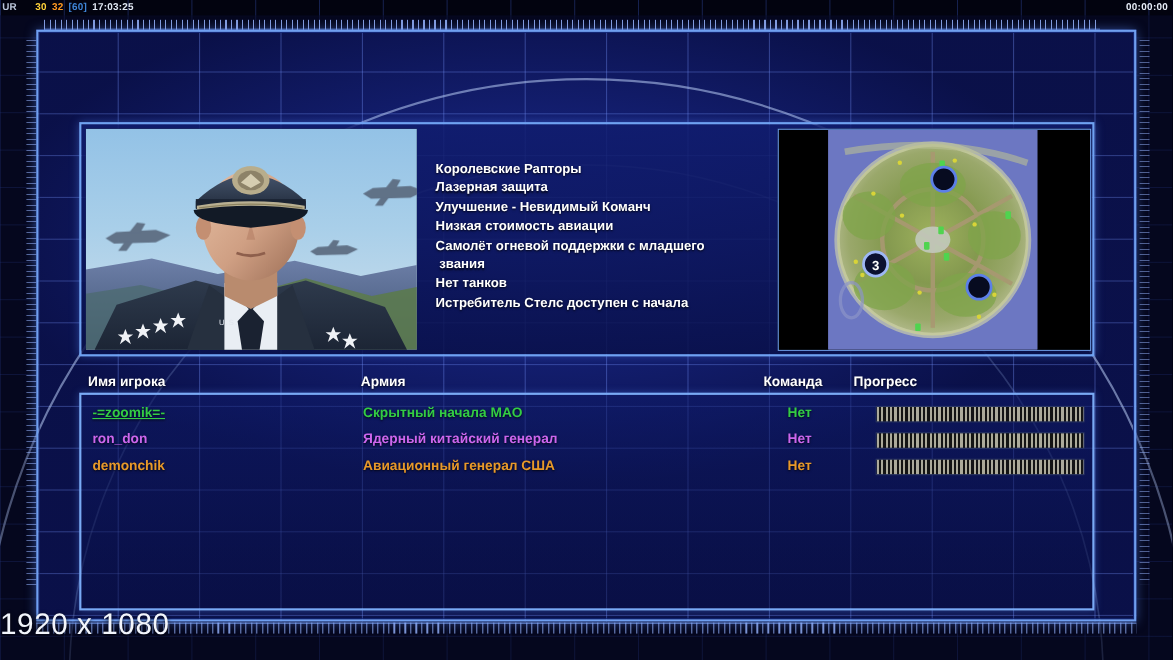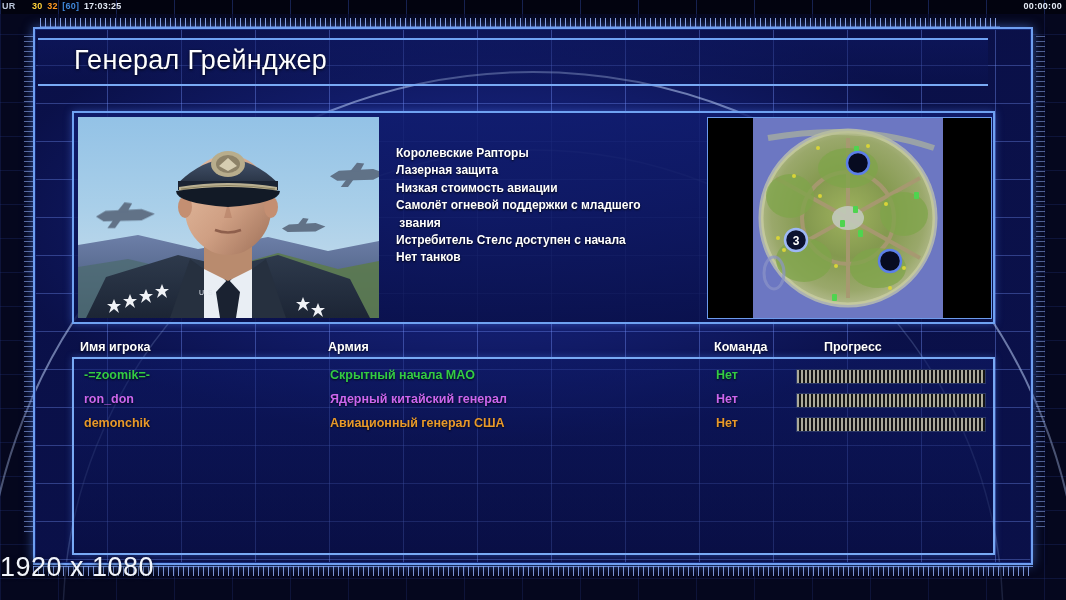--- a/index.html
+++ b/index.html
@@ -164,22 +164,22 @@
 
   
   .listhead{
     position:absolute; left:72px; top:340px; width:923px; height:18px;
     z-index:14; color:#ffffff; font-size:12.5px; font-weight:bold;
     text-shadow:0 1px 2px rgba(0,0,0,.8);
   }
   .listhead span{ position:absolute; top:0; white-space:nowrap; }
   .h-name{ left:8px; }
   .h-army{ left:256px; }
-  .h-team{ left:642px; }
-  .h-prog{ left:752px; }
+  .h-team{ left:622px; }
+  .h-prog{ left:704px; }
 
   .listbox{
     position:absolute; left:72px; top:357px; width:923px; height:198px;
     z-index:14;
     border:2px solid #79aaf5;
     background:linear-gradient(180deg, rgba(14,26,104,.55), rgba(8,14,66,.5));
     box-shadow:0 0 7px rgba(90,140,255,.35);
   }
   .prow{
     position:absolute; left:0; width:919px; height:24px;
@@ -231,23 +231,20 @@
       <circle cx="500" cy="593" r="470" fill="none" stroke="rgba(160,185,235,.22)" stroke-width="1.5"></circle>
     </svg>
     <div class="frame-border"></div>
   </div>
 
   <div class="ruler ruler-top"></div>
   <div class="ruler ruler-left"></div>
   <div class="ruler ruler-right"></div>
   <div class="ruler ruler-bottom"></div>
 
-  <div class="titlebar">
-    <div class="title-text">Генерал Грейнджер</div>
-  </div>
 
   <div class="infopanel">
 
     <div class="portrait">
       <svg width="301" height="201" viewBox="0 0 301 201">
         <defs>
           <linearGradient id="sky" x1="0" y1="0" x2="0" y2="1">
             <stop offset="0%" stop-color="#93c2e6"></stop>
             <stop offset="45%" stop-color="#a9cfe9"></stop>
             <stop offset="100%" stop-color="#cfe0ec"></stop>
@@ -343,25 +340,26 @@
           <ellipse cx="0" cy="0" rx="17" ry="13" fill="#b8ad8c"></ellipse>
           <ellipse cx="0" cy="0" rx="12" ry="9" fill="#8d8268"></ellipse>
           <path d="M-9 2 L0 -6 L9 2 L0 7 Z" fill="#d6cdb1"></path>
         </g>
       </svg>
     </div>
 
     <div class="features">
       <div>Королевские Рапторы</div>
       <div>Лазерная защита</div>
+      <div>Улучшение - Невидимый Команч</div>
       <div>Низкая стоимость авиации</div>
       <div>Самолёт огневой поддержки с младшего</div>
       <div> звания</div>
+      <div>Нет танков</div>
       <div>Истребитель Стелс доступен с начала</div>
-      <div>Нет танков</div>
     </div>
 
     <div class="minimap">
       <svg width="283" height="200" viewBox="0 0 283 200">
         <defs>
           <radialGradient id="land" cx="50%" cy="48%" r="55%">
             <stop offset="0%" stop-color="#9fb25e"></stop>
             <stop offset="45%" stop-color="#84994f"></stop>
             <stop offset="80%" stop-color="#9aa86b"></stop>
             <stop offset="100%" stop-color="#b9bf95"></stop>
@@ -434,21 +432,21 @@
   <div class="listhead">
     <span class="h-name">Имя игрока</span>
     <span class="h-army">Армия</span>
     <span class="h-team">Команда</span>
     <span class="h-prog">Прогресс</span>
   </div>
 
   <div class="listbox">
 
     <div class="prow" style="top:6px;">
-      <span class="pname" style="color: rgb(51, 204, 68);">-=zoomik=-</span>
+      <span class="pname" style="color: rgb(51, 204, 68); text-decoration: underline;">-=zoomik=-</span>
       <span class="parmy" style="color: rgb(51, 204, 68);">Скрытный начала МАО</span>
       <span class="pteam" style="color: rgb(51, 204, 68);">Нет</span>
       <span class="pbar">
           <i style="width: 100%;"></i>
         </span>
     </div>
 
     <div class="prow" style="top:30px;">
       <span class="pname" style="color: rgb(204, 102, 238); text-align: center;">ron_don</span>
       <span class="parmy" style="color: rgb(204, 102, 238);">Ядерный китайский генерал</span>

